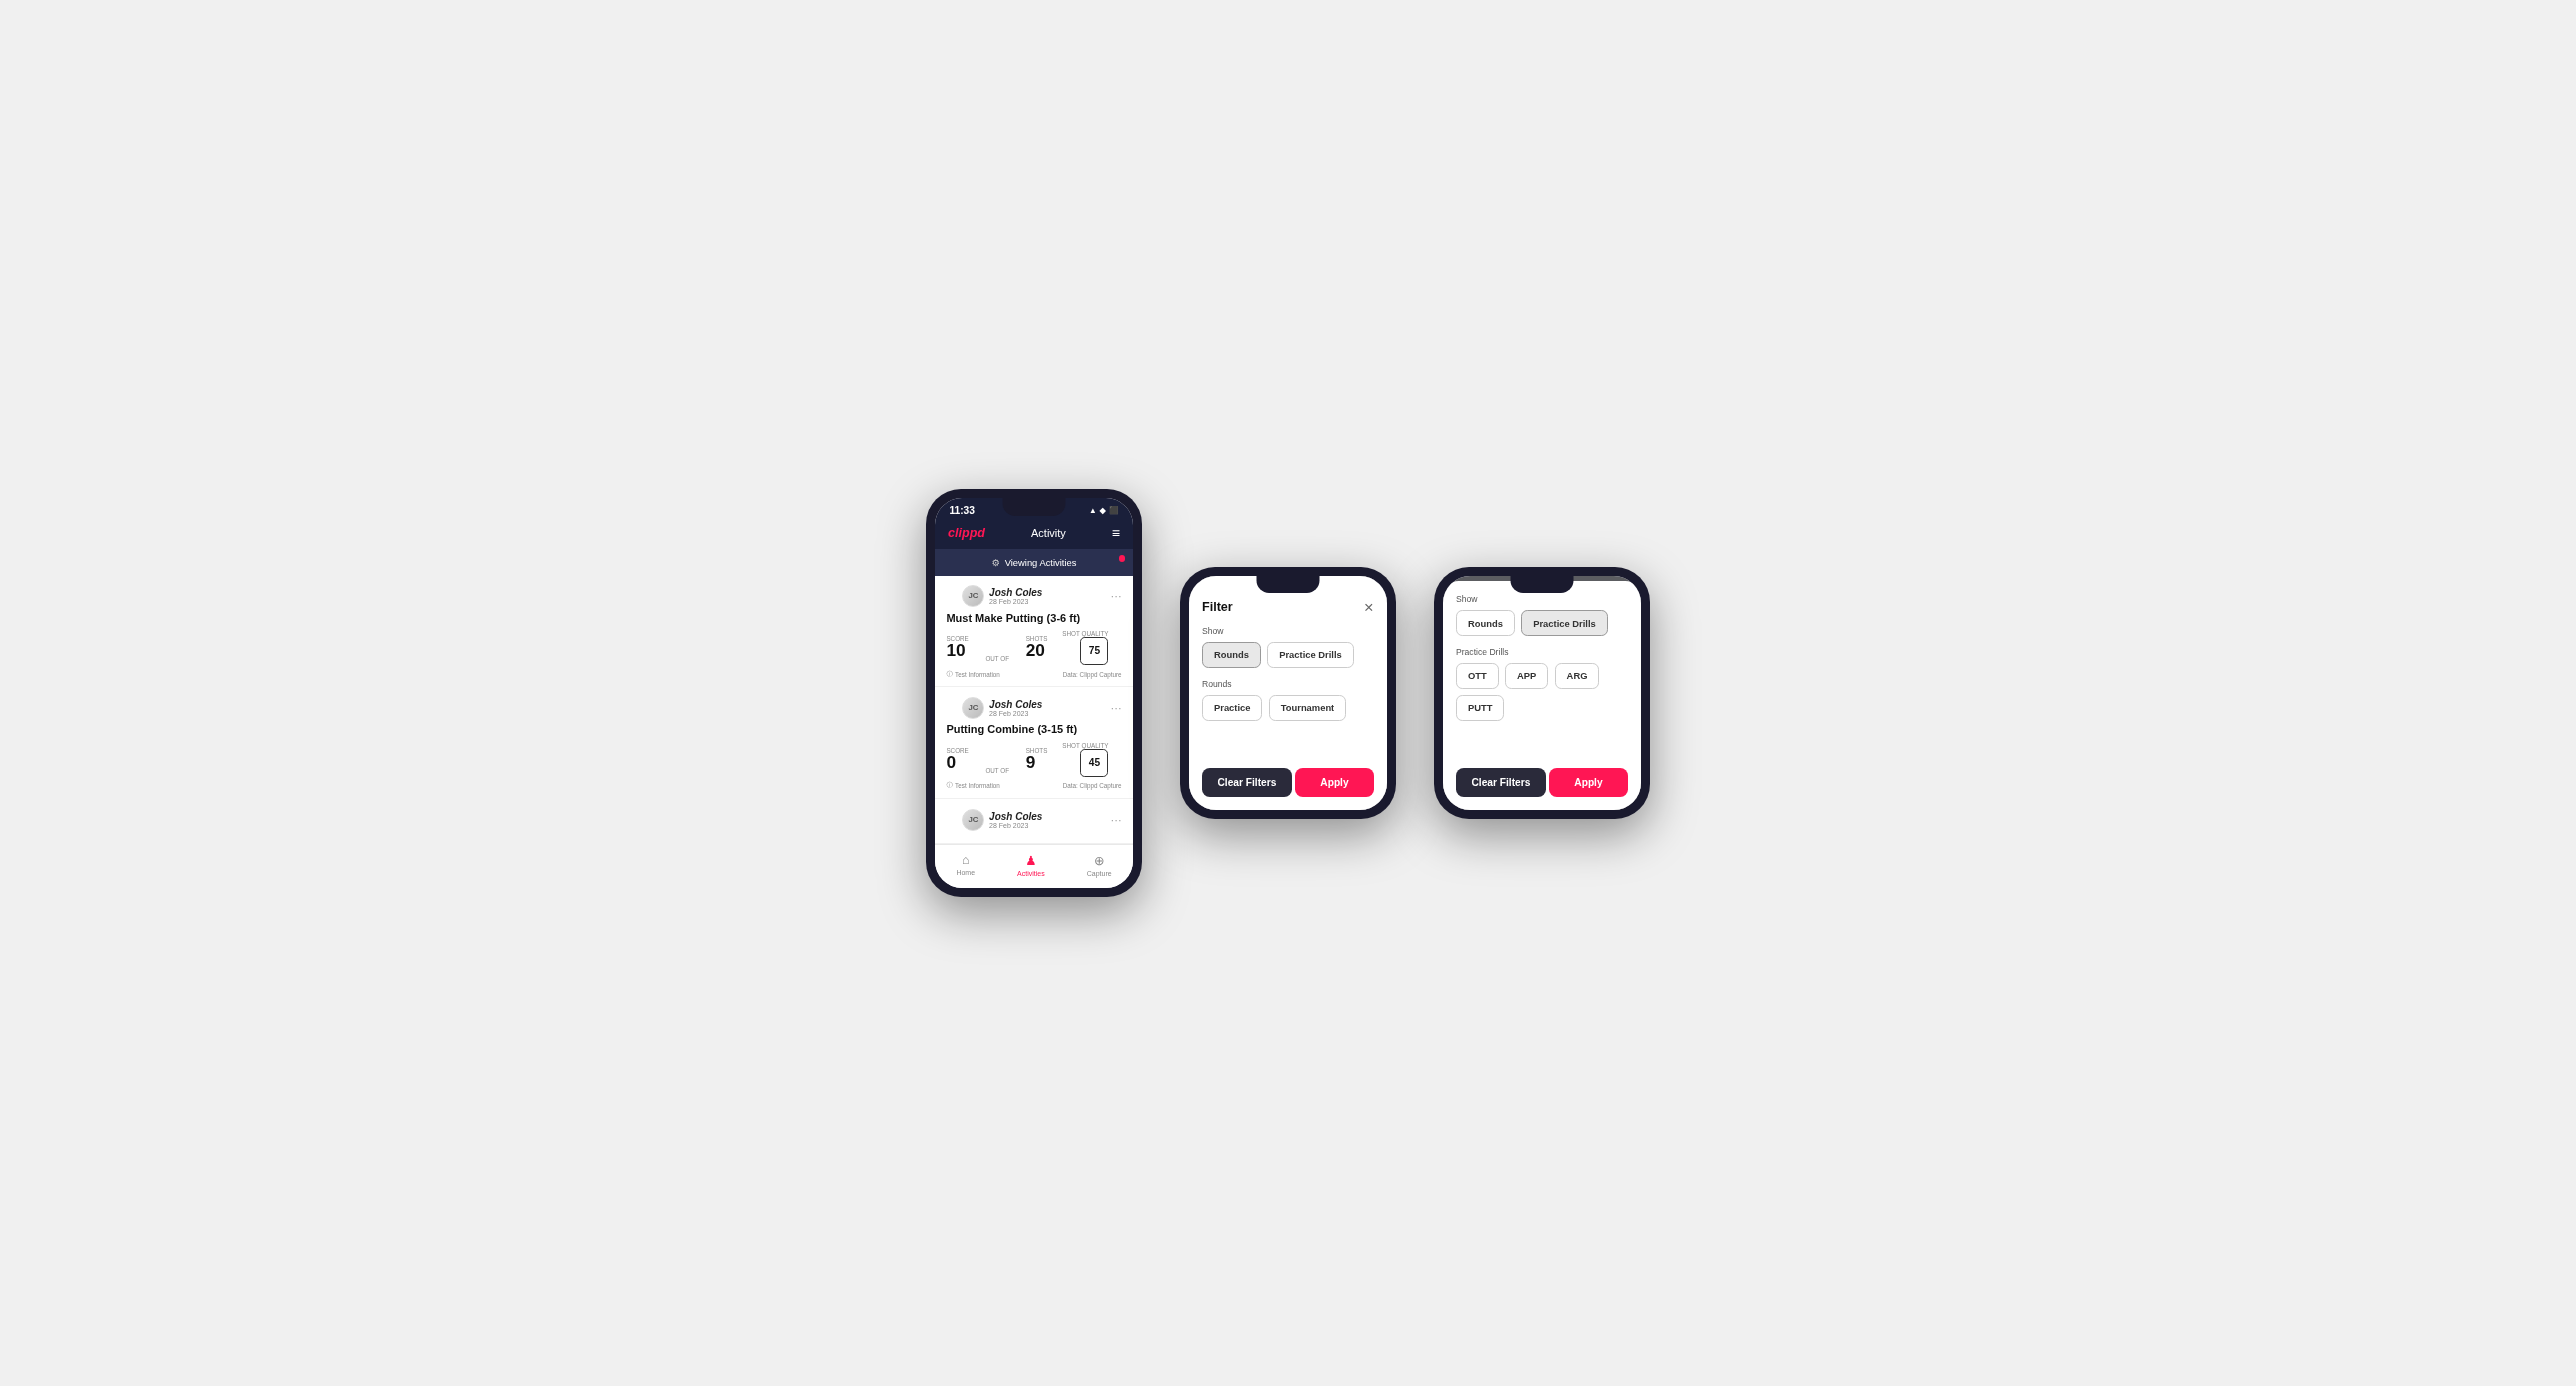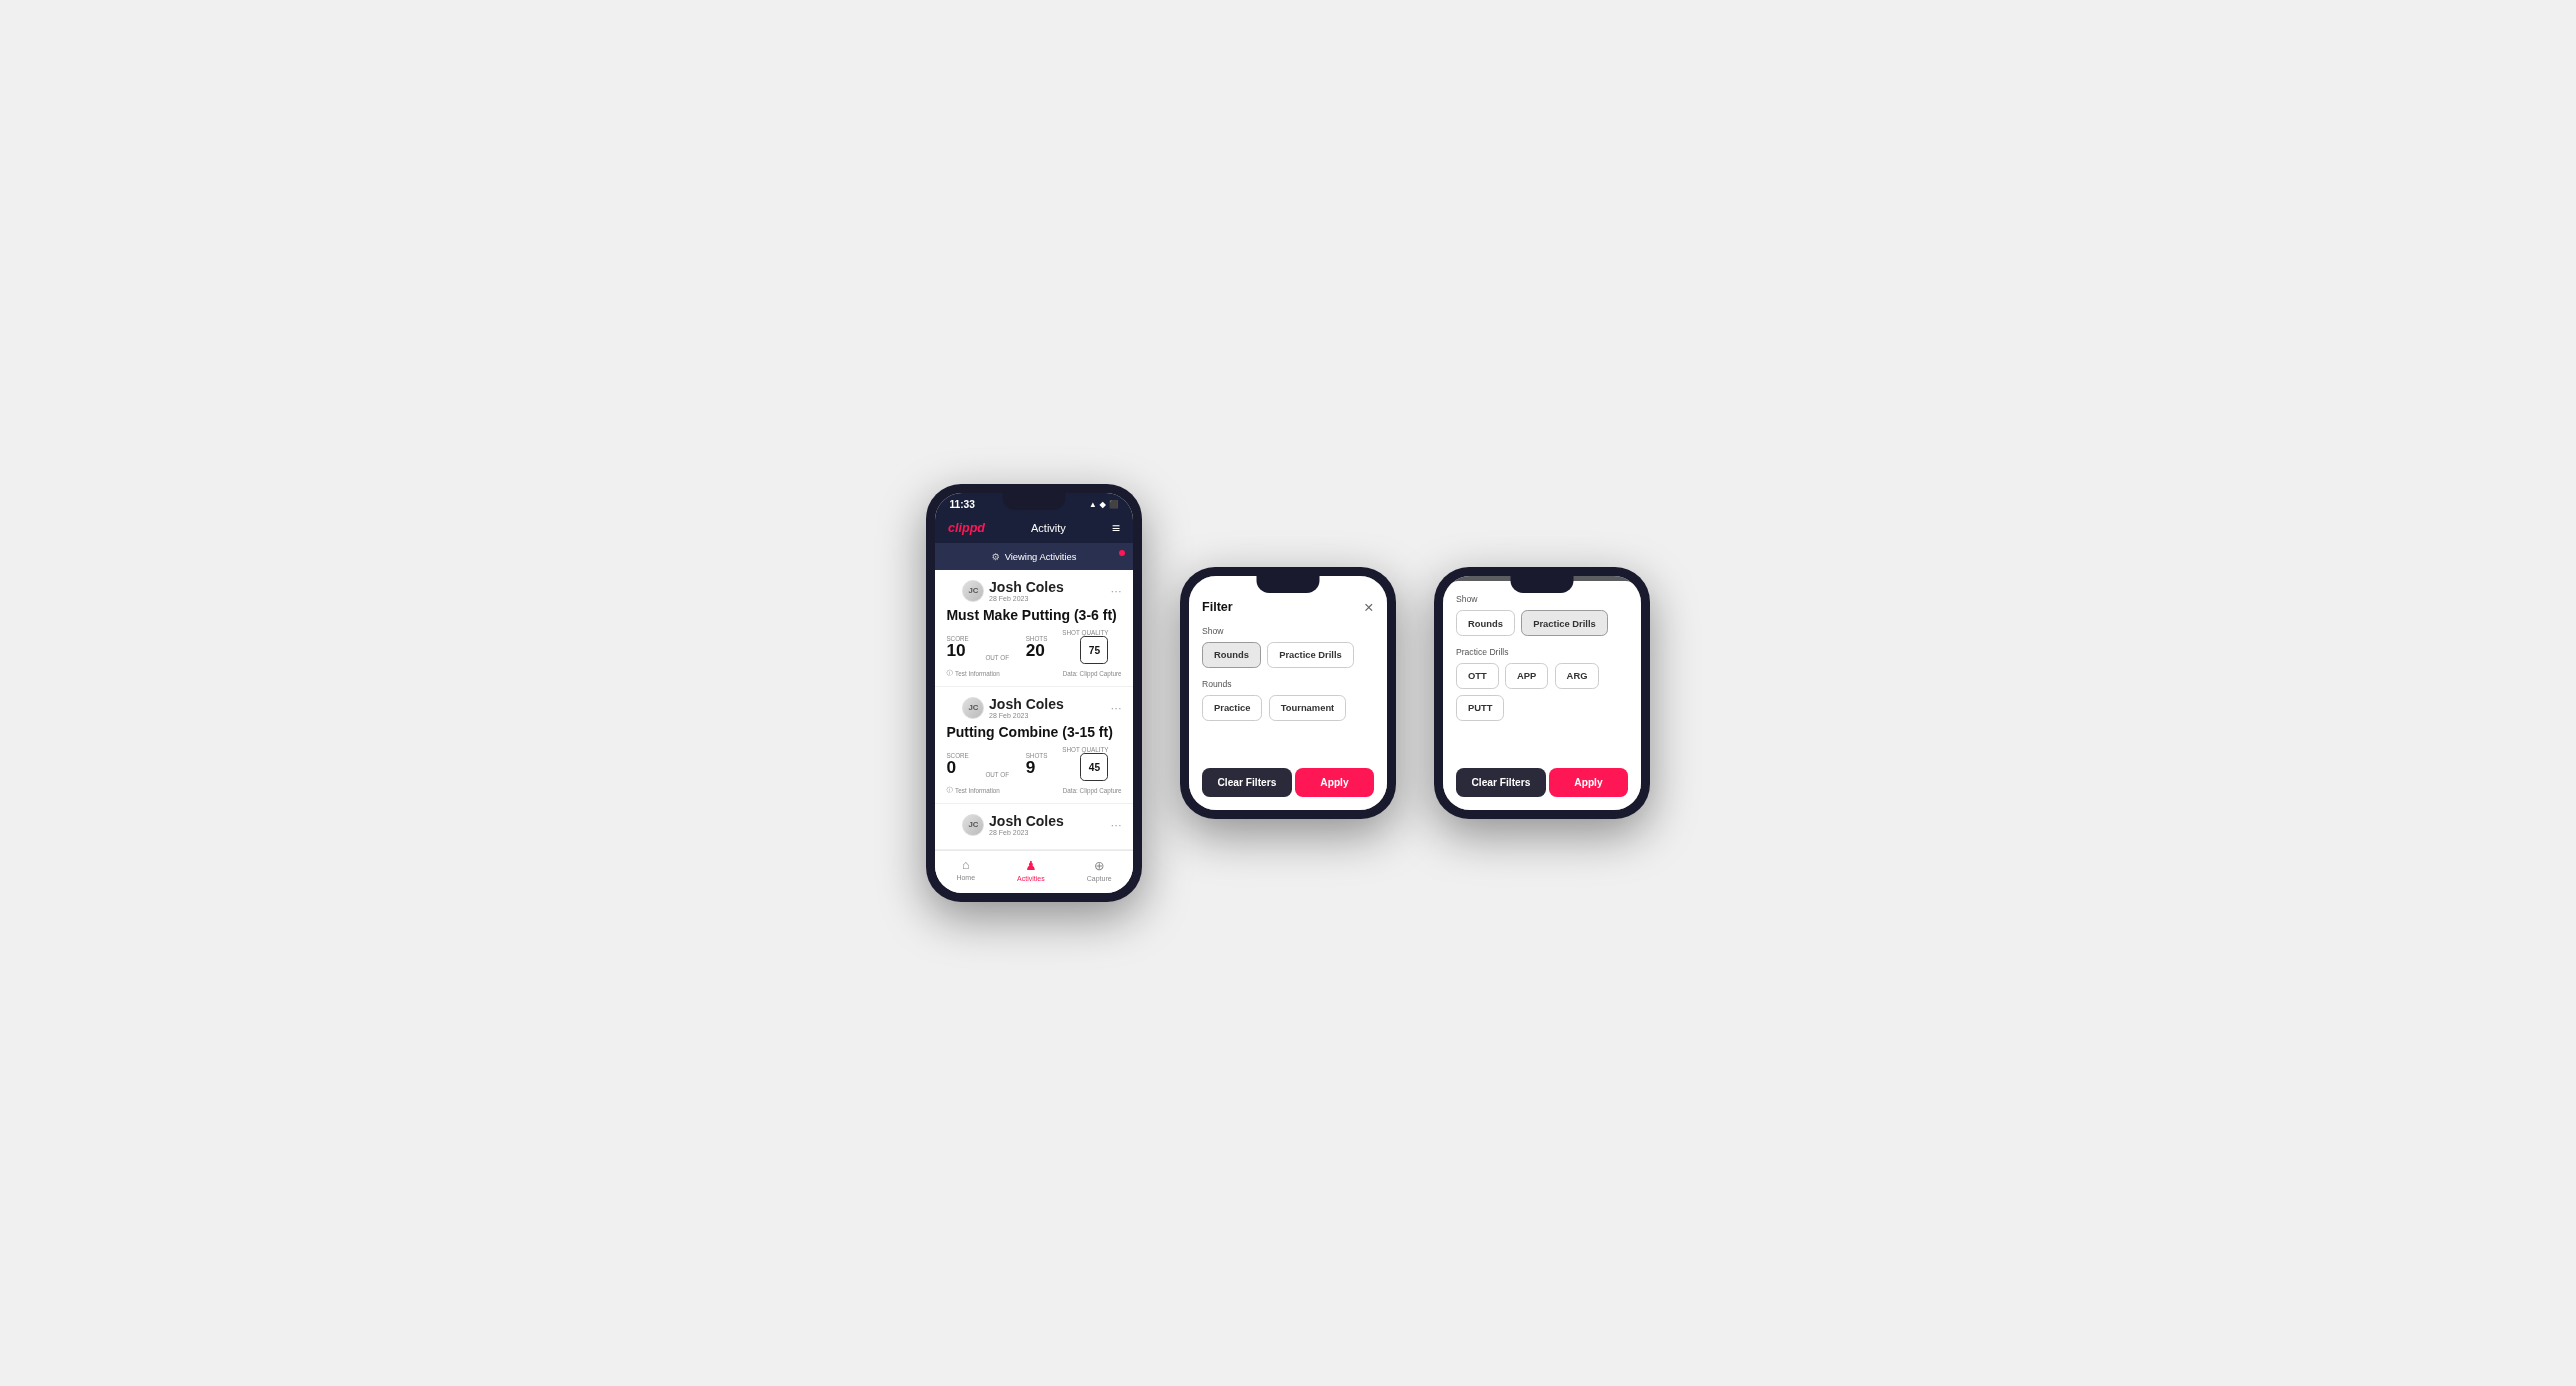--- a/index.html
+++ b/index.html
@@ -108,24 +108,24 @@
     .user-info { display: flex; align-items: center; gap: 4.7px; }
     .avatar {
       width: 22px; height: 22px;
       border-radius: 50%;
       background: linear-gradient(135deg, #e0e0e0, #bbb);
       display: flex; align-items: center; justify-content: center;
       font-size: 7.8px; color: #555; font-weight: 600;
       border: 1.6px solid #ddd;
       margin-left: 16px;
     }
-    .user-name { font-size: 14px; font-weight: 600; color: #222; }
+    .user-name { font-size: 10px; font-weight: 600; color: #222; font-style: italic; }
     .user-date { font-size: 7px; color: #888; }
     .more-dots { color: #999; font-size: 11px; cursor: pointer; }
-    .activity-title { font-size: 14px; font-weight: 700; color: #111; margin-bottom: 6.3px; }
+    .activity-title { font-size: 11px; font-weight: 700; color: #111; margin-bottom: 6.3px; }
     .stats-row { display: flex; align-items: center; gap: 15px; margin-bottom: 4.7px; }
     .stat-group { display: flex; flex-direction: column; }
     .stat-label { font-size: 6.3px; color: #888; text-transform: uppercase; }
     .stat-value { font-size: 17.3px; font-weight: 700; color: #111; line-height: 1; }
     .out-of { font-size: 6.3px; color: #888; margin: 0 1.6px; align-self: flex-end; padding-bottom: 3.1px; }
     .quality-badge {
       width: 28px; height: 28px;
       border: 1.6px solid #333;
       border-radius: 4.7px;
       display: flex; align-items: center; justify-content: center;

